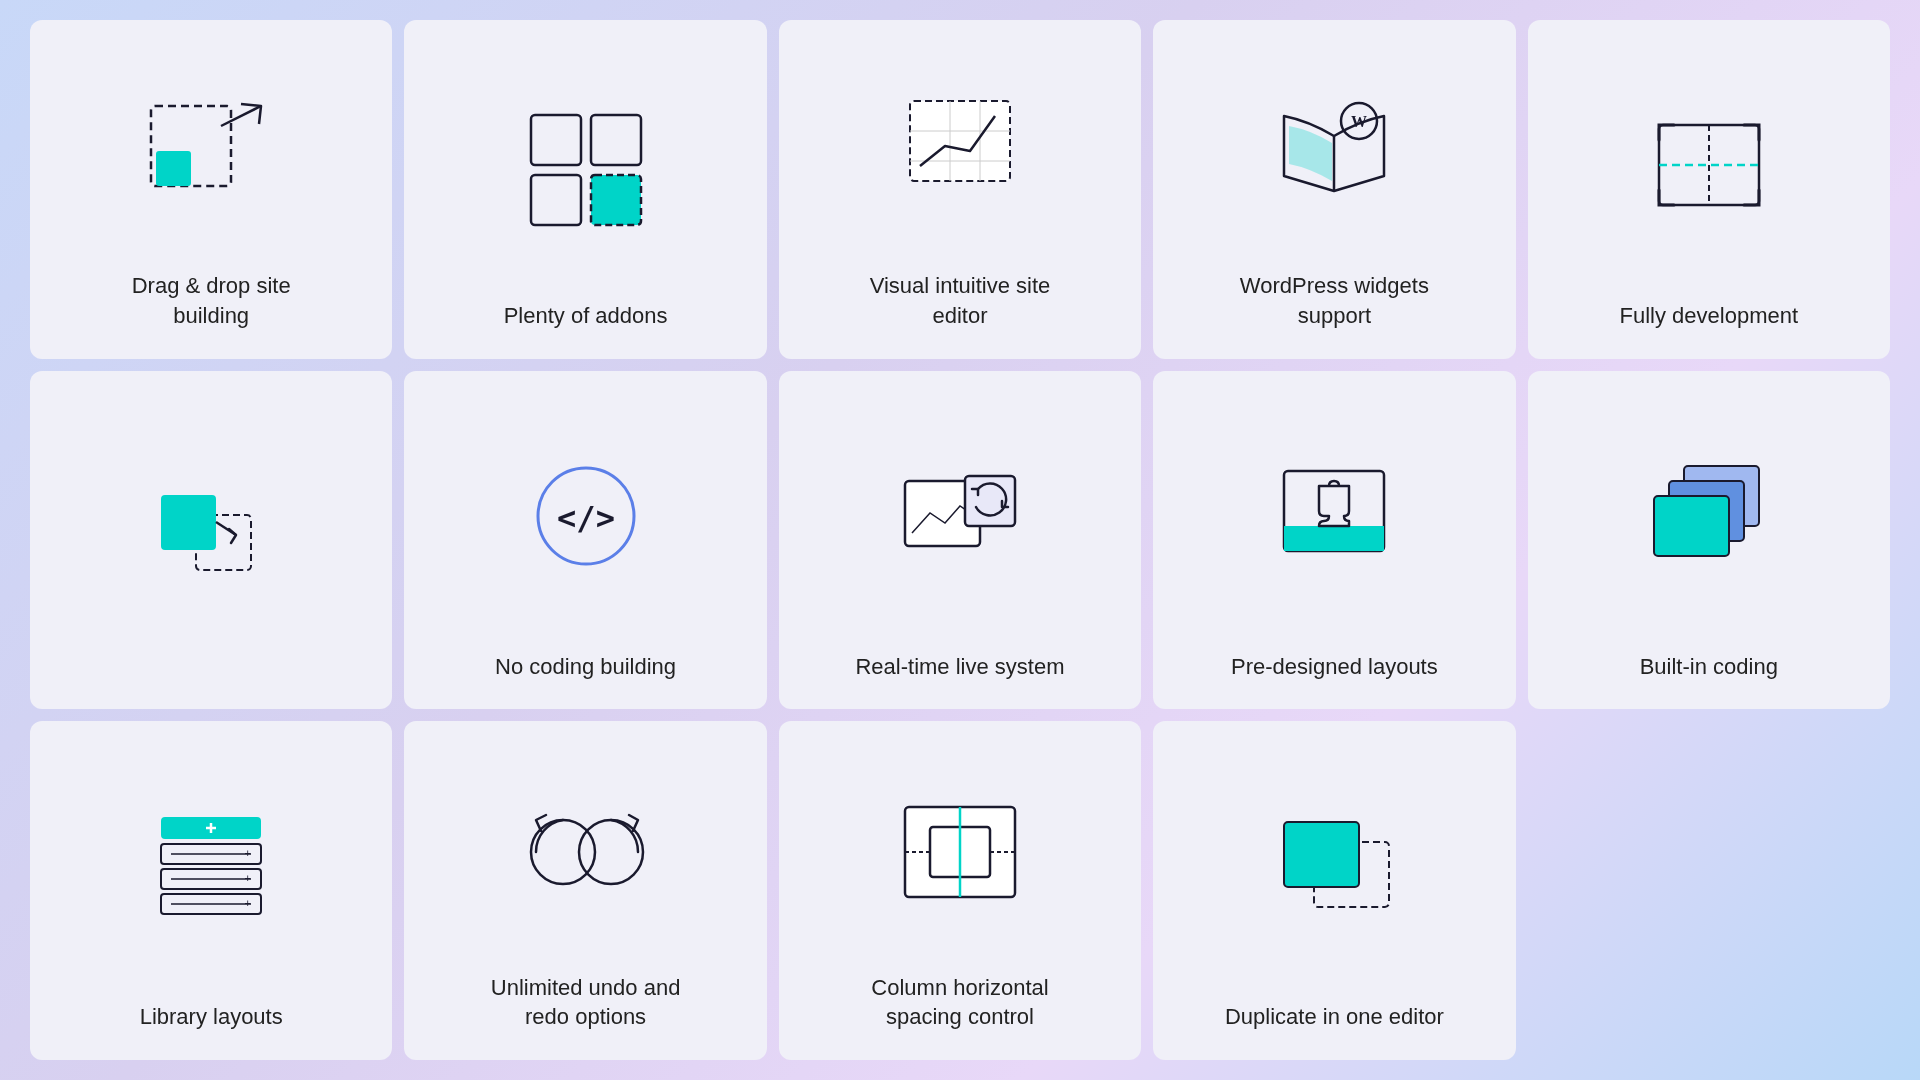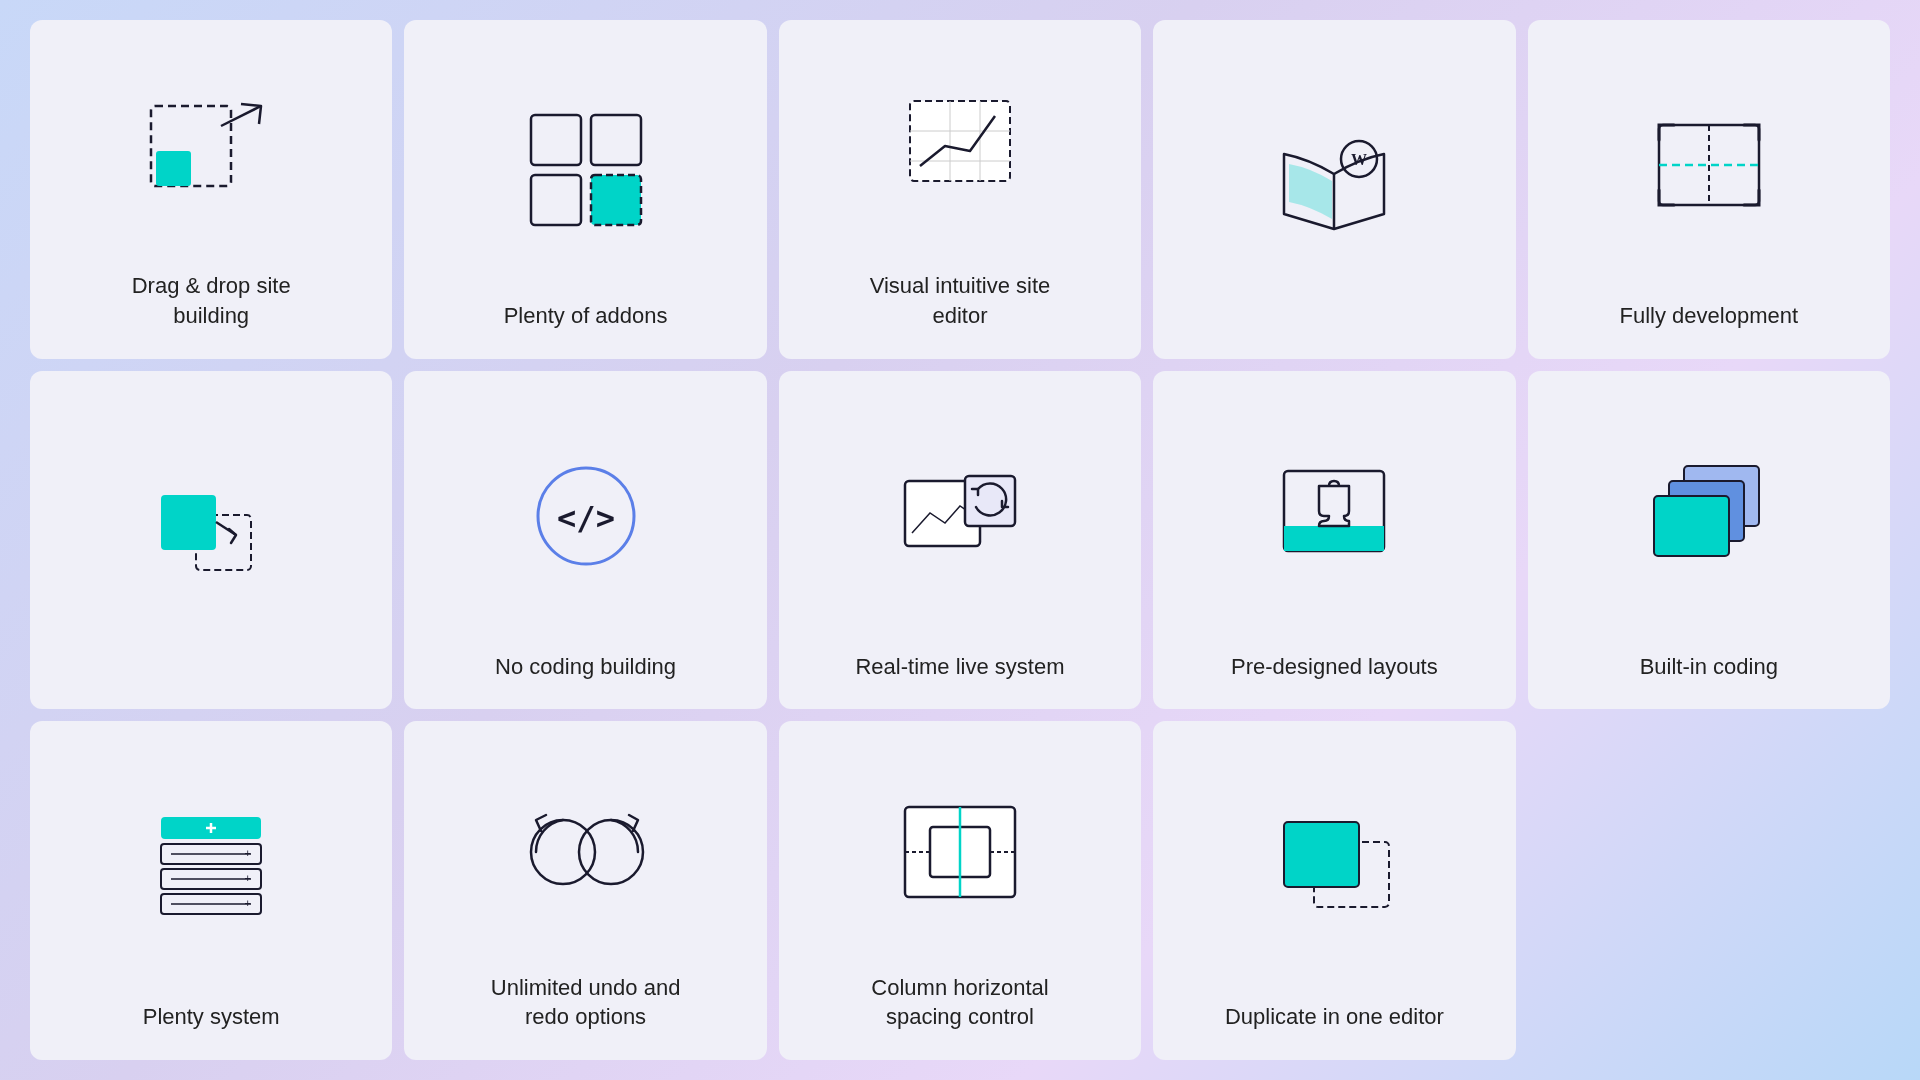--- a/index.html
+++ b/index.html
@@ -115,20 +115,21 @@
 
         <path d="M70,95 L20,80 L20,20 Q45,25 70,40 Q95,25 120,20 L120,80 Z" fill="none" stroke="#1a1a2e" stroke-width="2.5" stroke-linejoin="round"></path>
         <line x1="70" y1="40" x2="70" y2="95" stroke="#1a1a2e" stroke-width="2.5"></line>
 
         <path d="M25,30 Q47,34 68,47 L68,85 Q46,72 25,68 Z" fill="#00d4c8" opacity="0.3"></path>
 
         <circle cx="95" cy="25" r="18" fill="none" stroke="#1a1a2e" stroke-width="2.5"></circle>
         <text x="95" y="31" text-anchor="middle" font-size="16" font-weight="bold" fill="#1a1a2e" font-family="serif">W</text>
       </svg>
     </div>
+    <div class="card-label">WordPress widgets<br>support</div>
   </div>
 
   <div class="card">
     <div class="icon-area">
       <svg width="140" height="110" viewBox="0 0 140 110">
 
         <rect x="20" y="15" width="100" height="80" rx="4" fill="none" stroke="#1a1a2e" stroke-width="2.5"></rect>
 
         <line x1="20" y1="55" x2="120" y2="55" stroke="#00d4c8" stroke-width="2.5" stroke-dasharray="8,5"></line>
 
@@ -229,21 +230,21 @@
         <line x1="30" y1="42" x2="110" y2="42" stroke="#1a1a2e" stroke-width="1.5"></line>
         <text x="110" y="45" text-anchor="end" font-size="11" fill="#1a1a2e">+</text>
         <rect x="20" y="57" width="100" height="20" rx="3" fill="none" stroke="#1a1a2e" stroke-width="2"></rect>
         <line x1="30" y1="67" x2="110" y2="67" stroke="#1a1a2e" stroke-width="1.5"></line>
         <text x="110" y="70" text-anchor="end" font-size="11" fill="#1a1a2e">+</text>
         <rect x="20" y="82" width="100" height="20" rx="3" fill="none" stroke="#1a1a2e" stroke-width="2"></rect>
         <line x1="30" y1="92" x2="110" y2="92" stroke="#1a1a2e" stroke-width="1.5"></line>
         <text x="110" y="95" text-anchor="end" font-size="11" fill="#1a1a2e">+</text>
       </svg>
     </div>
-    <div class="card-label">Plenty system</div>
+    <div class="card-label">Library layouts</div>
   </div>
 
   <div class="card">
     <div class="icon-area">
       <svg width="140" height="110" viewBox="0 0 140 110">
 
         <circle cx="47" cy="55" r="32" fill="none" stroke="#1a1a2e" stroke-width="2.5"></circle>
         <path d="M47,23 A32,32 0 0,0 20,55" fill="none" stroke="#1a1a2e" stroke-width="2.5" stroke-linecap="round"></path>
         <polyline points="30,18 20,23 25,34" fill="none" stroke="#1a1a2e" stroke-width="2.5" stroke-linejoin="round" stroke-linecap="round"></polyline>
 

